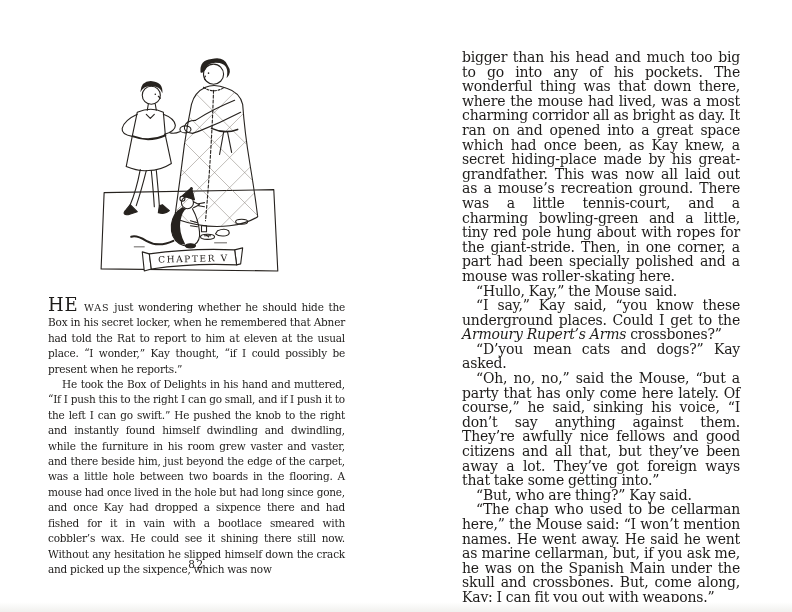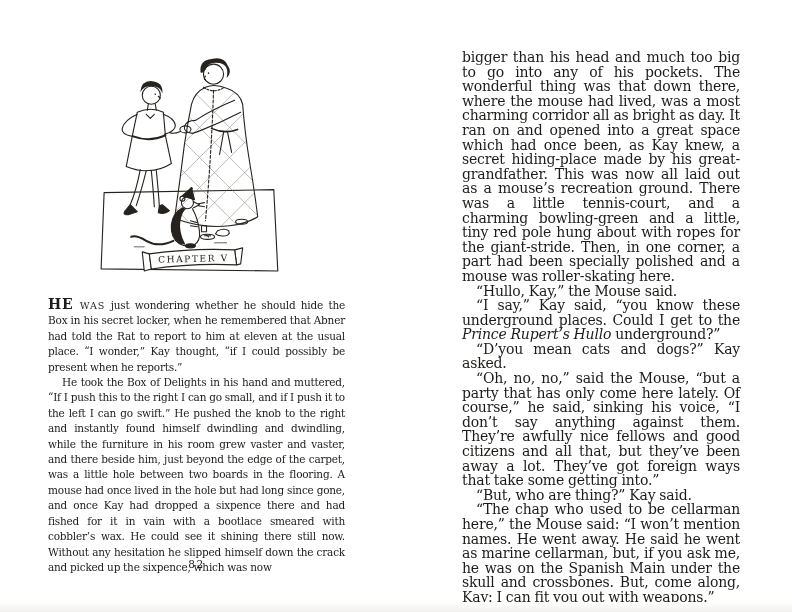--- a/index.html
+++ b/index.html
@@ -53,21 +53,21 @@
     letter-spacing: -0.2px;
     word-spacing: -0.2px;
     text-align: justify;
   }
   p { margin: 0; }
   p.indent { text-indent: 14px; }
   p.noindent { text-indent: 0; }
   .ital { font-style: italic; }
 
   
-  .lead-caps  { font-size: 14px;  letter-spacing: 0.8px; font-weight: bold; }
+  .lead-caps  { font-size: 18px;  letter-spacing: 0.8px; }
   .lead-sc    { font-size: 9.6px; letter-spacing: 0.9px; }
 
   
   .lp-folio {
     position: absolute;
     left: 0; width: 100%;
     top: 528px;
     text-align: center;
     font-size: 10.5px;
     letter-spacing: 1.5px;
@@ -185,21 +185,21 @@
 
   <div class="lp-folio">82</div>
 </div>
 
 <div class="page page-right">
 
 
   <div class="rp-body">
     <p class="noindent">bigger than his head and much too big to go into any of his pockets. The wonderful thing was that down there, where the mouse had lived, was a most charming corridor all as bright as day. It ran on and opened into a great space which had once been, as Kay knew, a secret hiding-place made by his great-grandfather. This was now all laid out as a mouse’s recreation ground. There was a little tennis-court, and a charming bowling-green and a little, tiny red pole hung about with ropes for the giant-stride. Then, in one corner, a part had been specially polished and a mouse was roller-skating here.</p>
     <p class="indent">“Hullo, Kay,” the Mouse said.</p>
-    <p class="indent"><span>“I say,” Kay said, “you know these underground places. Could I get to the </span><span class="ital">Prince Rupert’s Hullo</span><span> underground?”</span></p>
+    <p class="indent"><span>“I say,” Kay said, “you know these underground places. Could I get to the </span><span class="ital">Armoury Rupert’s Arms</span><span> crossbones?”</span></p>
     <p class="indent">“D’you mean cats and dogs?” Kay asked.</p>
     <p class="indent">“Oh, no, no,” said the Mouse, “but a party that has only come here lately. Of course,” he said, sinking his voice, “I don’t say anything against them. They’re awfully nice fellows and good citizens and all that, but they’ve been away a lot. They’ve got foreign ways that take some getting into.”</p>
     <p class="indent">“But, who are thing?” Kay said.</p>
     <p class="indent">“The chap who used to be cellarman here,” the Mouse said: “I won’t mention names. He went away. He said he went as marine cellarman, but, if you ask me, he was on the Spanish Main under the skull and crossbones. But, come along, Kay: I can fit you out with weapons.”</p>
     <p class="indent">He led Kay along a little passage and unlocked a door labelled “Inside.”</p>
   </div>
 </div>
 
 <div class="scan-edge"></div>
 

